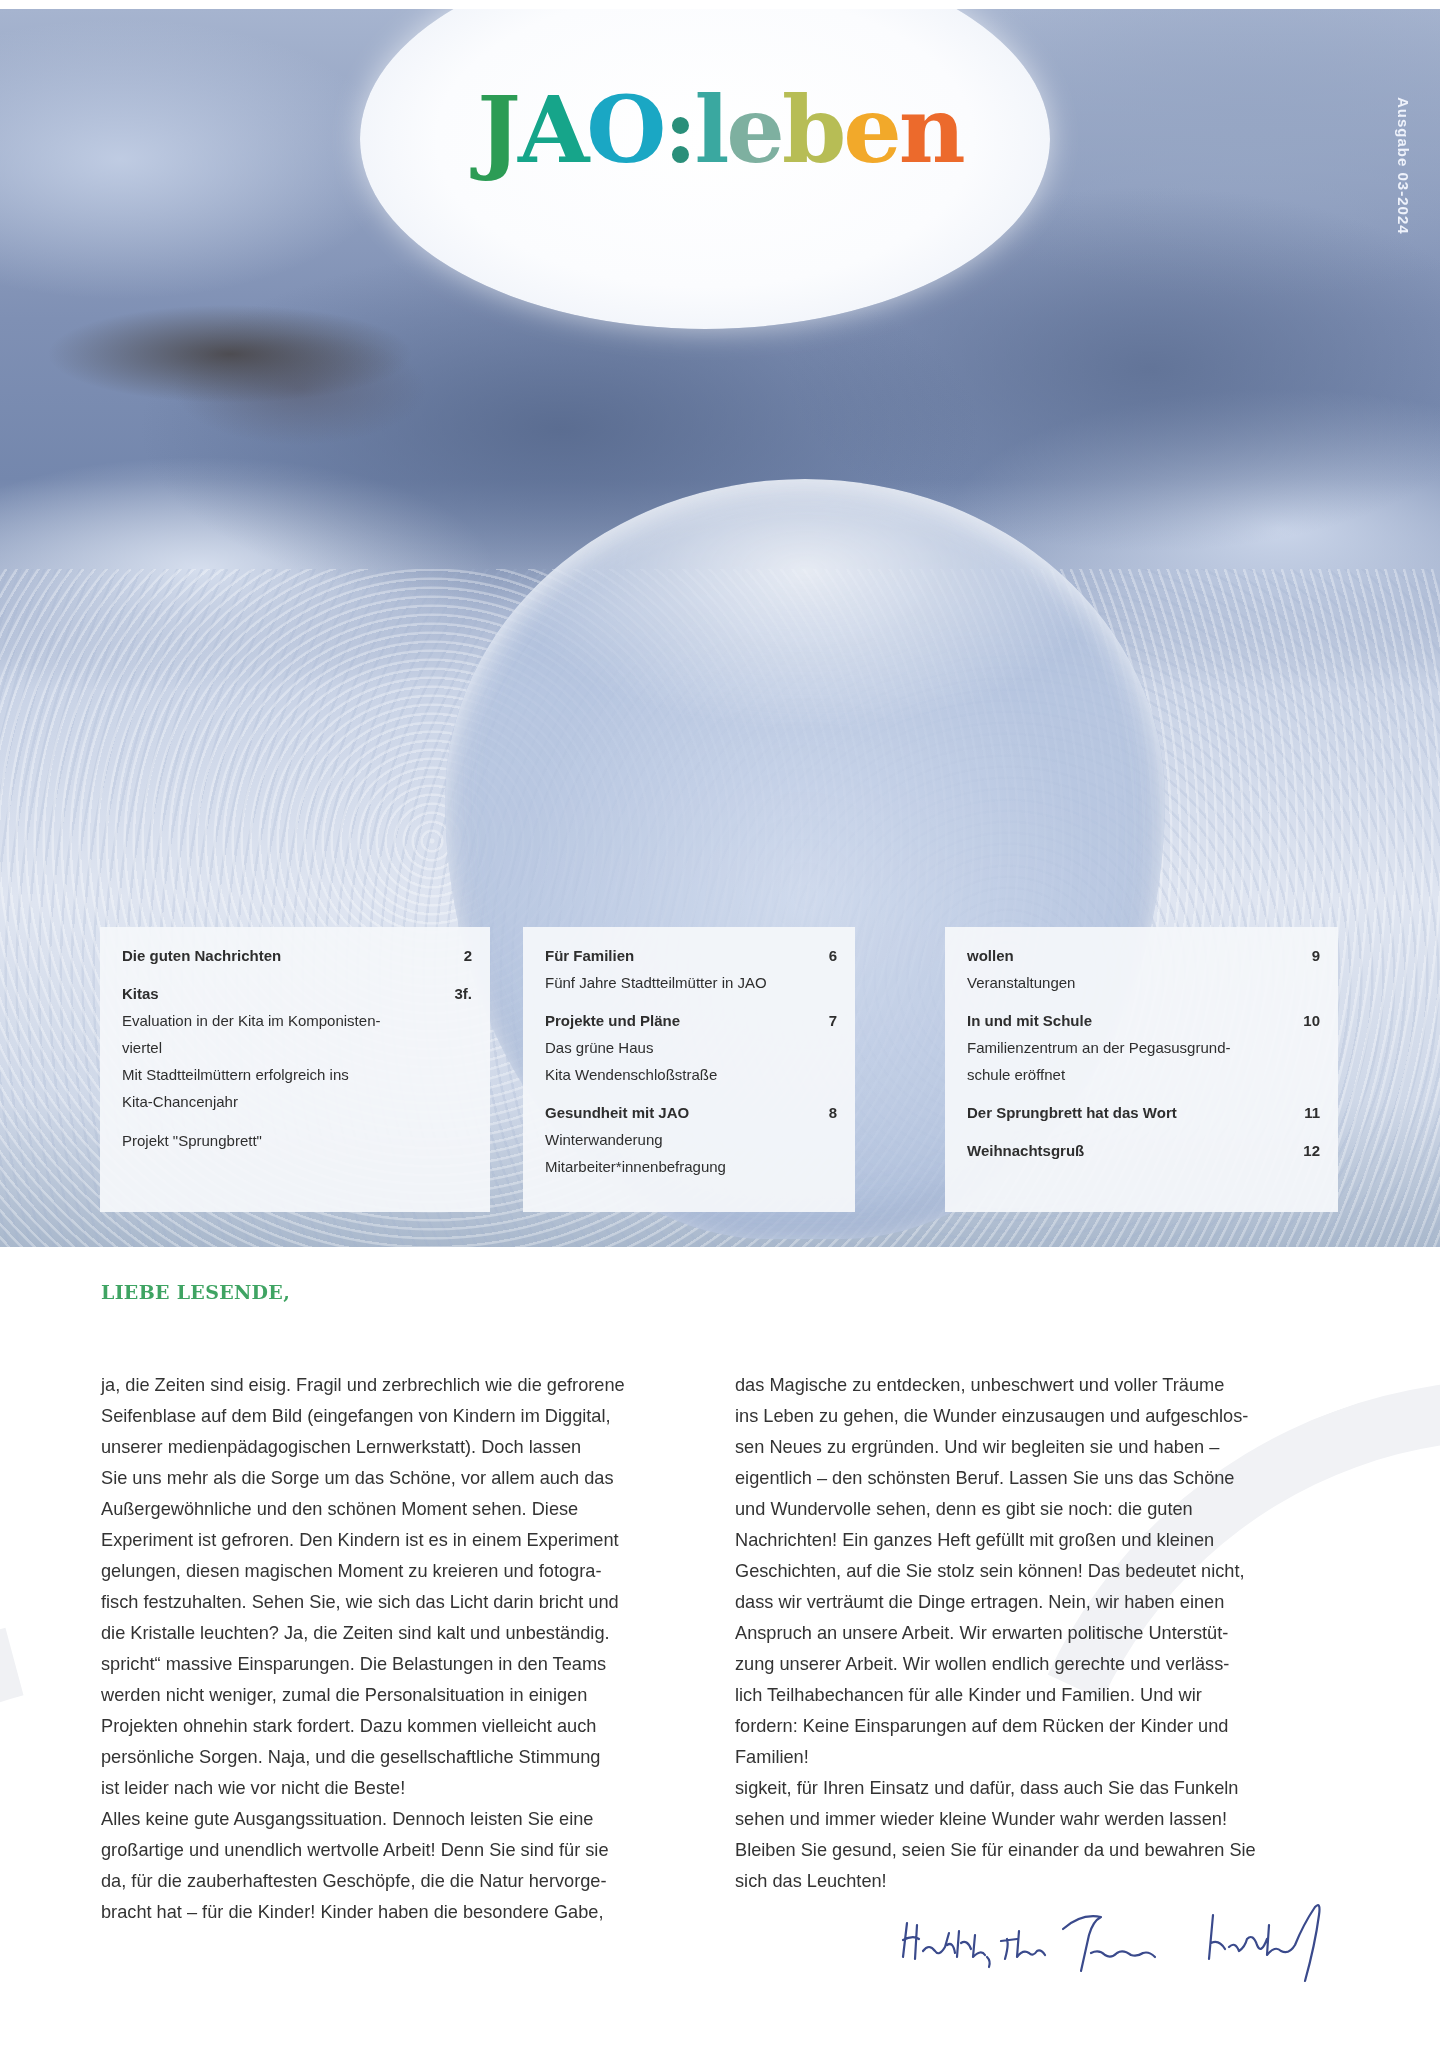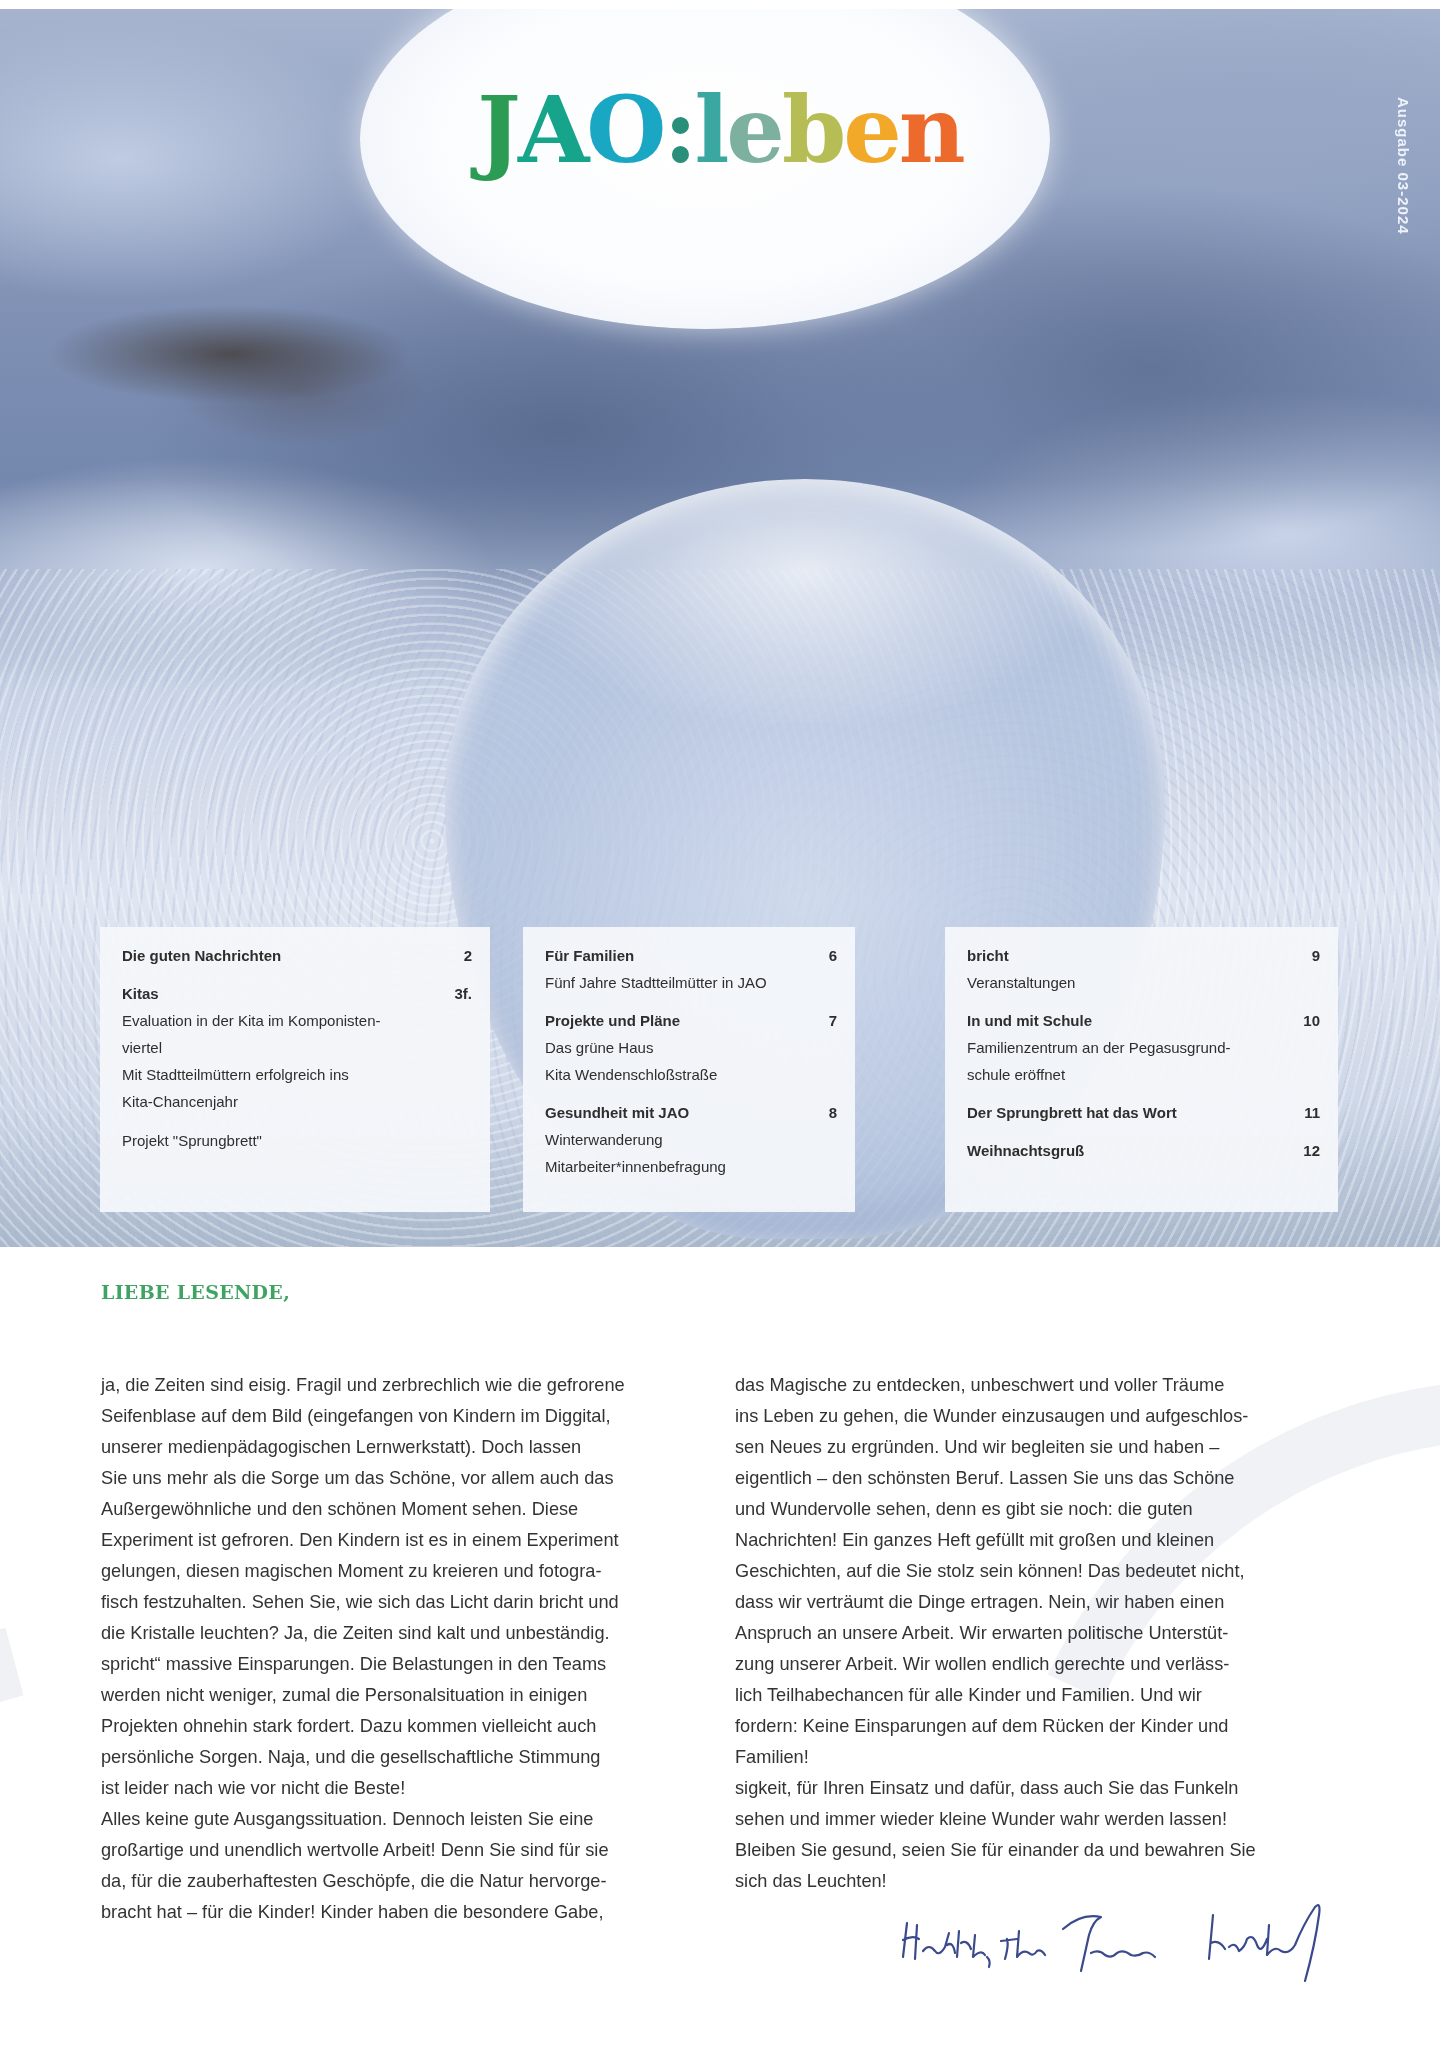--- a/index.html
+++ b/index.html
@@ -147,21 +147,21 @@
             <span>Gesundheit mit JAO</span>
             <span>8</span>
           </div>
           <div class="toc-sub">Winterwanderung</div>
           <div class="toc-sub">Mitarbeiter*innenbefragung</div>
         </div>
       </div>
     <div class="toc-box c3">
         <div class="toc-entry">
           <div class="toc-head">
-            <span>bricht</span>
+            <span>wollen</span>
             <span>9</span>
           </div>
           <div class="toc-sub">Veranstaltungen</div>
         </div>
         <div class="toc-entry">
           <div class="toc-head">
             <span>In und mit Schule</span>
             <span>10</span>
           </div>
           <div class="toc-sub">Familienzentrum an der Pegasusgrund-</div>

